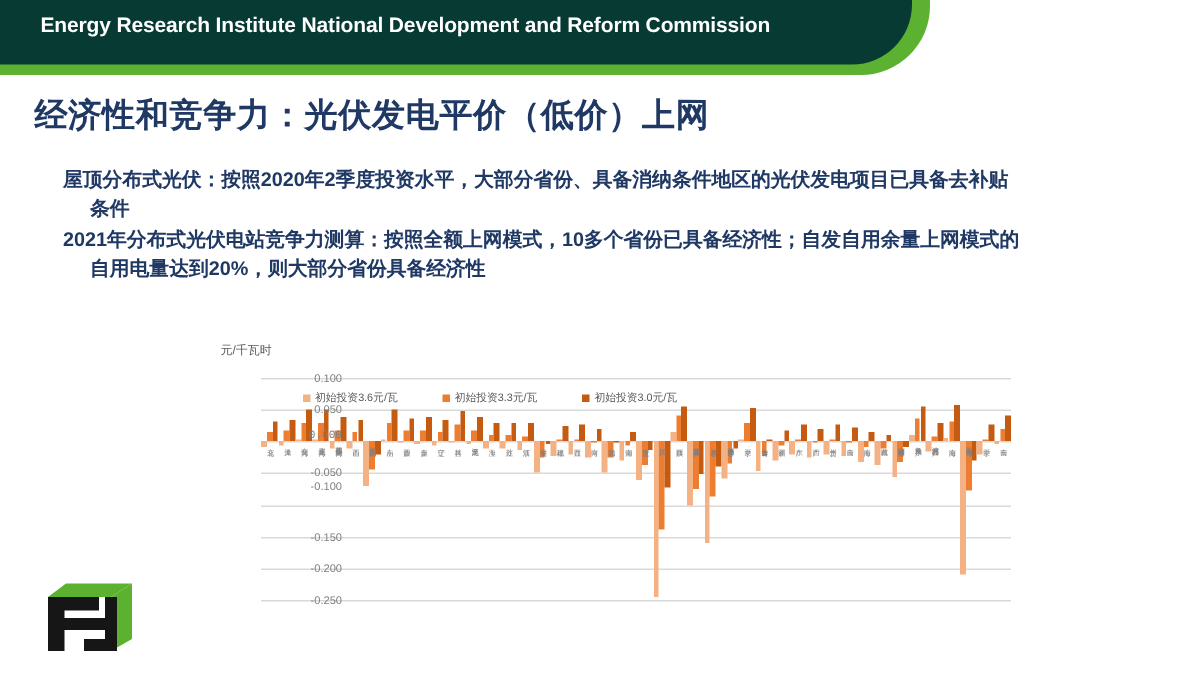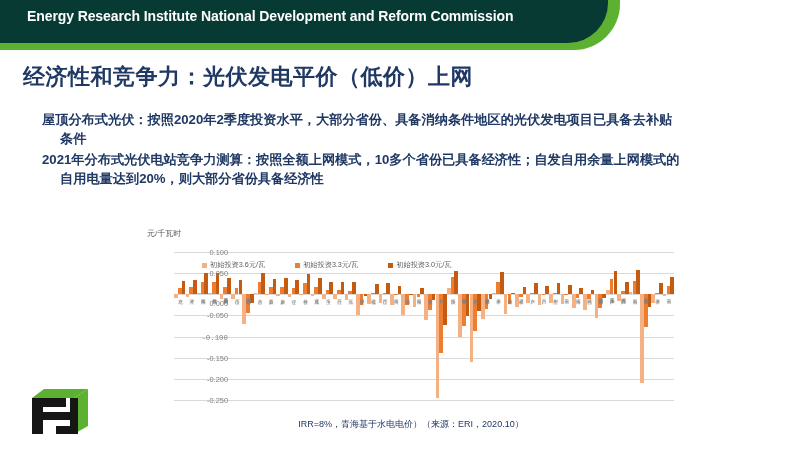--- a/index.html
+++ b/index.html
@@ -441,31 +441,30 @@
           <div class="xlab" style="left: 448.864px; top: 44.2857px;">广西北部湾</div>
           <div class="xlab" style="left: 460.227px; top: 44.2857px;">海南</div>
           <div class="xlab" style="left: 471.591px; top: 44.2857px;">青海海西</div>
           <div class="xlab" style="left: 482.955px; top: 44.2857px;">宁夏</div>
           <div class="xlab" style="left: 494.318px; top: 44.2857px;">云南</div>
         </div>
     </div>
     <div id="yticks">
         <div class="ytick" style="top: 24px;">0.100</div>
         <div class="ytick" style="top: 45.1429px;">0.050</div>
-        <div class="ytick" style="top: 75px;">0.000</div>
+        <div class="ytick" style="top: 63px; font-family: Liberation Mono, monospace;">0.000</div>
         <div class="ytick" style="top: 87.4286px;">-0.050</div>
-        <div class="ytick" style="top: 110px; font-family: Liberation Mono, monospace;">-0.100</div>
+        <div class="ytick" style="top: 96px;">-0.100</div>
         <div class="ytick" style="top: 129.714px;">-0.150</div>
         <div class="ytick" style="top: 150.857px;">-0.200</div>
         <div class="ytick" style="top: 172px;">-0.250</div>
       </div>
   </div>
 
   <div class="footnote">
-    <div class="l2">IRR=8%，青海基于水电电价）（来源：ERI，2020.10）</div>
   </div>
 
   <svg class="logo" viewBox="0 0 84 50">
     <polygon points="14,10 56,10 70,1 26,1" fill="#5cb130"></polygon>
     <polygon points="56,10 70,1 70,38 56,46" fill="#5cb130"></polygon>
     <path d="M14,10 H48 V19 H25 V24 H42 V32 H25 V46 H14 Z" fill="#161616"></path>
     <path d="M38,24 H52 V10 H60 V46 H38 V38 H52 V32 H38 Z" fill="#161616"></path>
   </svg>
 
 </div>

